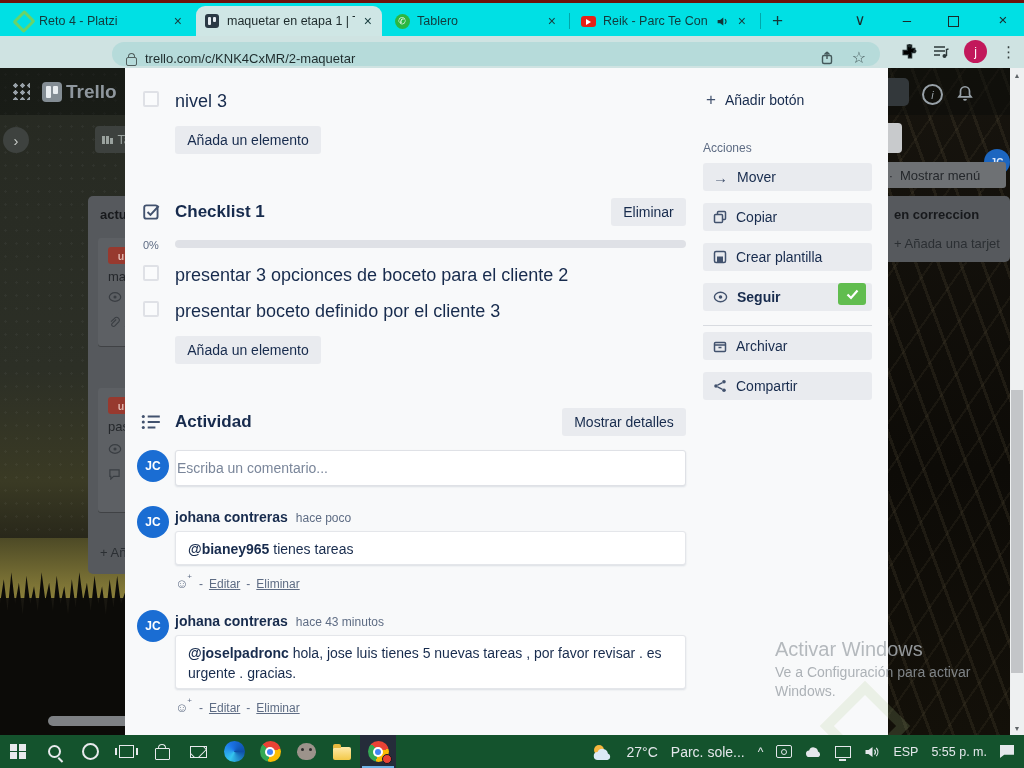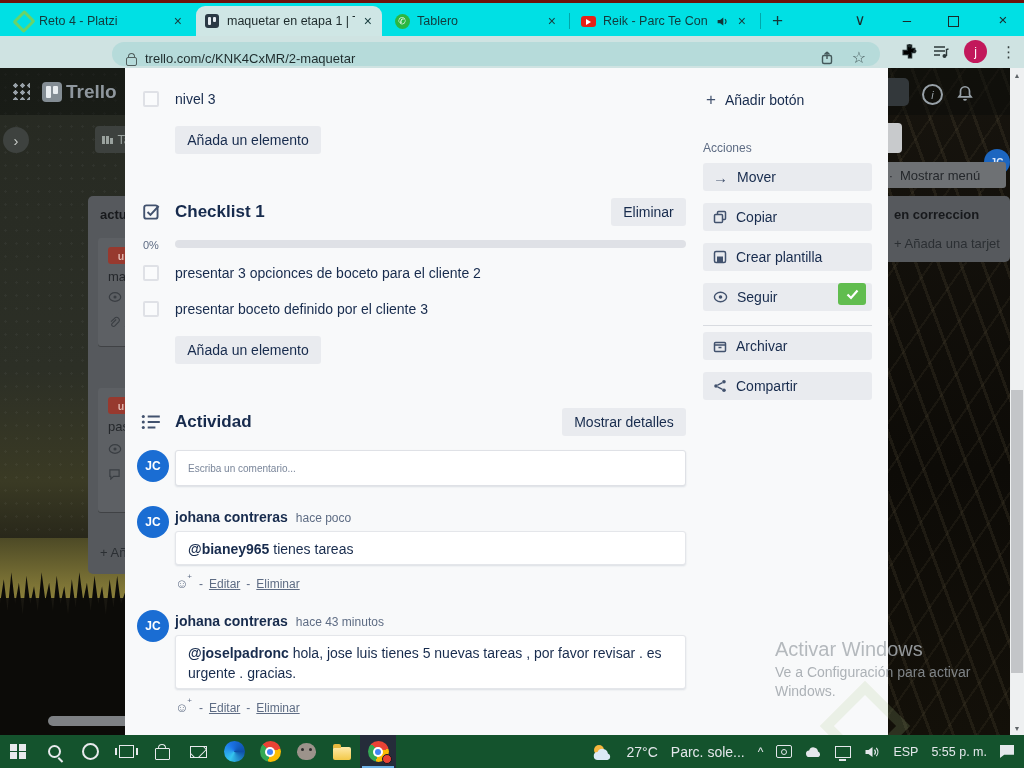--- a/index.html
+++ b/index.html
@@ -87,31 +87,31 @@
   .chip{position:absolute;width:58px;height:17px;background:#97392e;border-radius:3px;color:#e0b1a9;
      font-size:10.5px;font-weight:bold;display:flex;align-items:center;justify-content:center;}
   .bg-card-title{position:absolute;font-size:13px;color:#24272b;white-space:nowrap;}
   .badge{position:absolute;display:flex;align-items:center;gap:4px;font-size:11.5px;color:#33373c;white-space:nowrap;}
   .addcard{position:absolute;font-size:13px;color:#2b2f33;white-space:nowrap;}
   .hscroll{left:48px;top:716px;width:310px;height:10px;background:#7e8184;border-radius:5px;}
   
   .modal{left:125px;top:68px;width:763px;height:667px;background:#f8f9fa;}
   .cb{position:absolute;width:16px;height:16px;background:#fafbfc;border:2px solid #dfe1e6;
       border-radius:2px;box-sizing:border-box;}
-  .itm{position:absolute;font-size:14px;color:#172b4d;white-space:nowrap;}
+  .itm{position:absolute;font-size:18px;color:#172b4d;white-space:nowrap;}
   .gbtn{position:absolute;background:#e9ebef;border-radius:3px;color:#172b4d;font-size:14px;
       display:flex;align-items:center;justify-content:center;box-sizing:border-box;}
   .h2{position:absolute;font-size:17px;font-weight:bold;color:#172b4d;white-space:nowrap;}
   .pct{position:absolute;font-size:11px;color:#5e6c84;}
   .pbar{position:absolute;height:8px;background:#dfe1e6;border-radius:4px;}
   .cavatar{position:absolute;width:32px;height:32px;border-radius:50%;background:#1a6dd3;color:#fff;
       font-size:12px;font-weight:bold;display:flex;align-items:center;justify-content:center;}
   .cinput{position:absolute;left:50px;top:382px;width:511px;height:36px;background:#fff;
       border:1px solid #dfe1e6;border-radius:3px;box-sizing:border-box;box-shadow:0 1px 2px rgba(9,30,66,.12);
-      font-size:10px;color:#172b4d;padding:0 12px;font-family:"Liberation Sans",sans-serif;}
+      font-size:14px;color:#172b4d;padding:0 1px;font-family:"Liberation Sans",sans-serif;}
   .cinput::placeholder{color:#7a869a;}
   .cname{position:absolute;font-size:14px;color:#172b4d;white-space:nowrap;}
   .cname b{font-weight:bold;}
   .ctime{font-size:12px;color:#5e6c84;font-weight:normal;margin-left:8px;}
   .cbox{position:absolute;left:50px;width:511px;background:#fff;border:1px solid #e4e6ea;border-radius:3px;
       box-sizing:border-box;box-shadow:0 1px 2px rgba(9,30,66,.12);padding:7px 12px;
       font-size:14px;color:#172b4d;line-height:20px;}
   .cbox b{font-weight:bold;}
   .cactions{position:absolute;font-size:12px;color:#5e6c84;display:flex;align-items:center;gap:6px;}
   .cactions a{color:#5e6c84;text-decoration:underline;cursor:pointer;}
@@ -453,21 +453,21 @@
       </svg>
       <span>Crear plantilla</span>
     </div>
     <div class="sbtn" style="top:135px;">
       <svg width="14" height="14" viewBox="0 0 14 14">
         <rect x="4.5" y="1.5" width="8" height="8" rx="1" fill="none" stroke="#42526e" stroke-width="1.5"></rect>
         <rect x="1.5" y="4.5" width="8" height="8" rx="1" fill="#e9ebef" stroke="#42526e" stroke-width="1.5"></rect>
       </svg>
       <span>Copiar</span>
     </div>
-    <div class="sbtn" style="top:215px;">
+    <div class="sbtn" style="top:215px;font-weight:bold;">
       <svg width="15" height="12" viewBox="0 0 16 12">
         <ellipse cx="8" cy="6" rx="6.5" ry="5" fill="none" stroke="#42526e" stroke-width="1.5"></ellipse>
         <circle cx="8" cy="6" r="1.9" fill="#42526e"></circle>
       </svg>
       <span>Seguir</span>
     </div>
     <div class="check-btn">
       <svg width="13" height="11" viewBox="0 0 13 11">
         <path d="M1.5 5.5l3.5 3.5L11.5 1.5" stroke="#fff" stroke-width="2.2" fill="none"></path>
       </svg>

